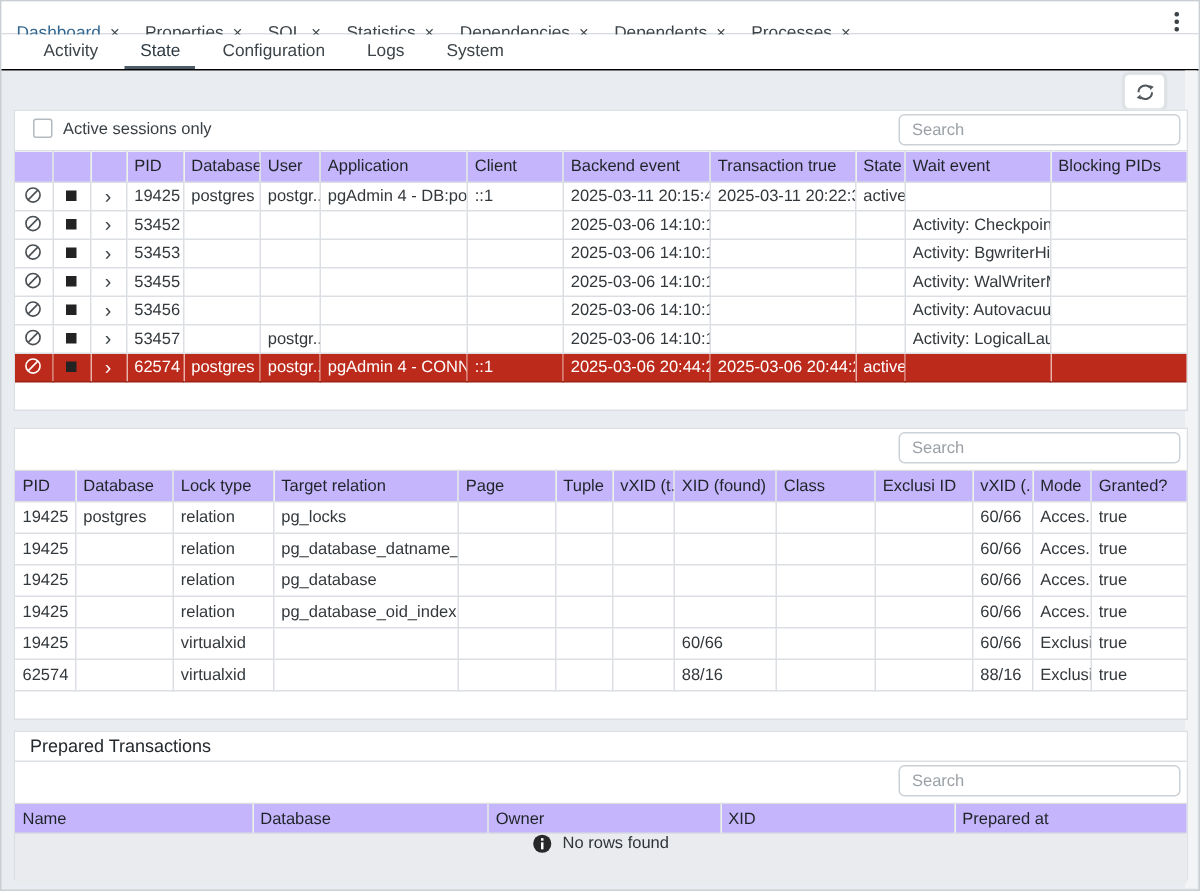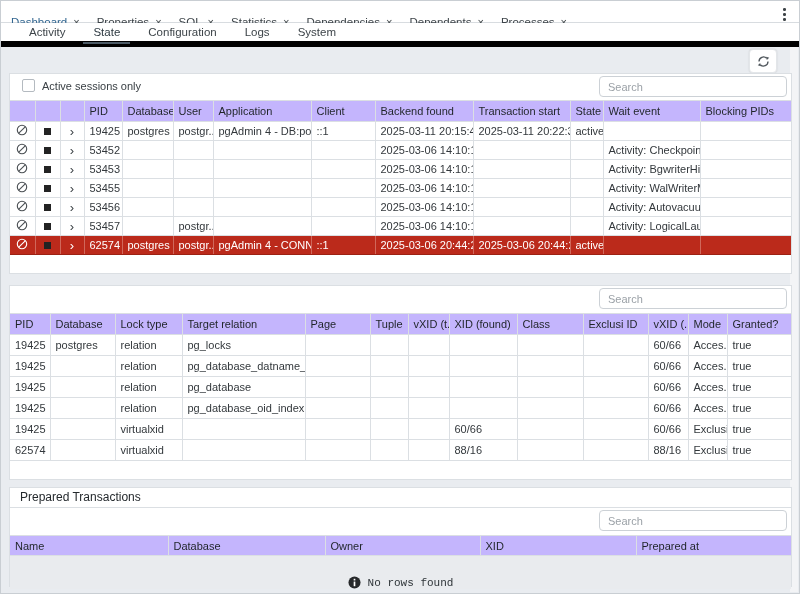--- a/index.html
+++ b/index.html
@@ -24,21 +24,21 @@
           position:relative; color:#3d4449; font-size:11.5px; cursor:default;margin-top:21px; }
   .wtab .tab-close { margin-left:6px; font-size:11px; color:#3f4649; line-height:1; }
   .wtab.active { color:var(--accent); }
   .wtab.active::after { content:""; position:absolute; left:0; right:2px; bottom:-1px; height:2px; background:var(--accent); }
   .kebab { position:absolute; right:9px; top:4px; display:flex; flex-direction:column; align-items:center; padding:2px 4px; }
   .kebab i { width:2.6px; height:2.6px; border-radius:50%; background:#3c4246; margin:1.2px 0; }
 
   
   .subtabbar {
     position:absolute; top:22px; left:0; right:0; height:24px;
-    background:#fff; border-bottom:6px solid #000000;
+    background:#fff; border-bottom:1px solid #000000;
     display:flex; align-items:center; padding-left:14px;
   }
   .stab { padding:0 14px; line-height:23px; color:#3d4449; font-size:11.5px; position:relative; }
   .stab.active { color:#2e3a42; }
   .stab.active::after { content:""; position:absolute; left:4px; right:4px; bottom:0; height:2px; background:var(--subtab_indicator); }
 
   
   .refresh-btn {
     position:absolute; top:48px; right:22px; width:28px; height:24px;
     background:#fff; border:1px solid #e3e6e9; border-radius:4px;
@@ -93,21 +93,21 @@
   .sq { display:inline-block; width:7px; height:7px; background:#232323; }
 
   tr.selected td { background:var(--selected_row); color:#fff;
                    border-right-color:var(--selected_row_divider);
                    border-top:1px solid var(--selected_row_border);
                    border-bottom-color:var(--selected_row_border); }
   tr.selected .chevron { color:#fff; }
   tr.selected svg .st { stroke:#fff; }
 
   
-  .empty-band { height:33px; background:var(--empty_row_bg); display:flex; align-items:flex-end; justify-content:center; gap:7px;font-family:Liberation Mono, monospace; }
+  .empty-band { height:33px; background:var(--empty_row_bg); display:flex; align-items:flex-start; justify-content:center; gap:7px; }
   .empty-band span { color:#2e3438; }
 </style>
 </head>
 <body>
 
 <div class="window">
 
   <div class="tabbar">
     <div id="window-tabs" style="display:flex">
         <div class="wtab active">
@@ -192,22 +192,22 @@
         <thead>
           <tr>
             <th class="icon-cell"></th>
             <th class="icon-cell"></th>
             <th class="icon-cell"></th>
             <th>PID</th>
             <th>Database</th>
             <th>User</th>
             <th>Application</th>
             <th>Client</th>
-            <th>Backend found</th>
-            <th>Transaction start</th>
+            <th>Backend event</th>
+            <th>Transaction true</th>
             <th>State</th>
             <th>Wait event</th>
             <th>Blocking PIDs</th>
           </tr>
         </thead>
         <tbody>
           <tr class="">
             <td class="icon-cell"><span><svg width="12" height="12" viewBox="0 0 12 12">
                   <circle class="st" cx="6" cy="6" r="4.7" fill="none" stroke="#4a4f53" stroke-width="1.1"></circle>
                   <line class="st" x1="2.8" y1="9.2" x2="9.2" y2="2.8" stroke="#4a4f53" stroke-width="1.1"></line>

